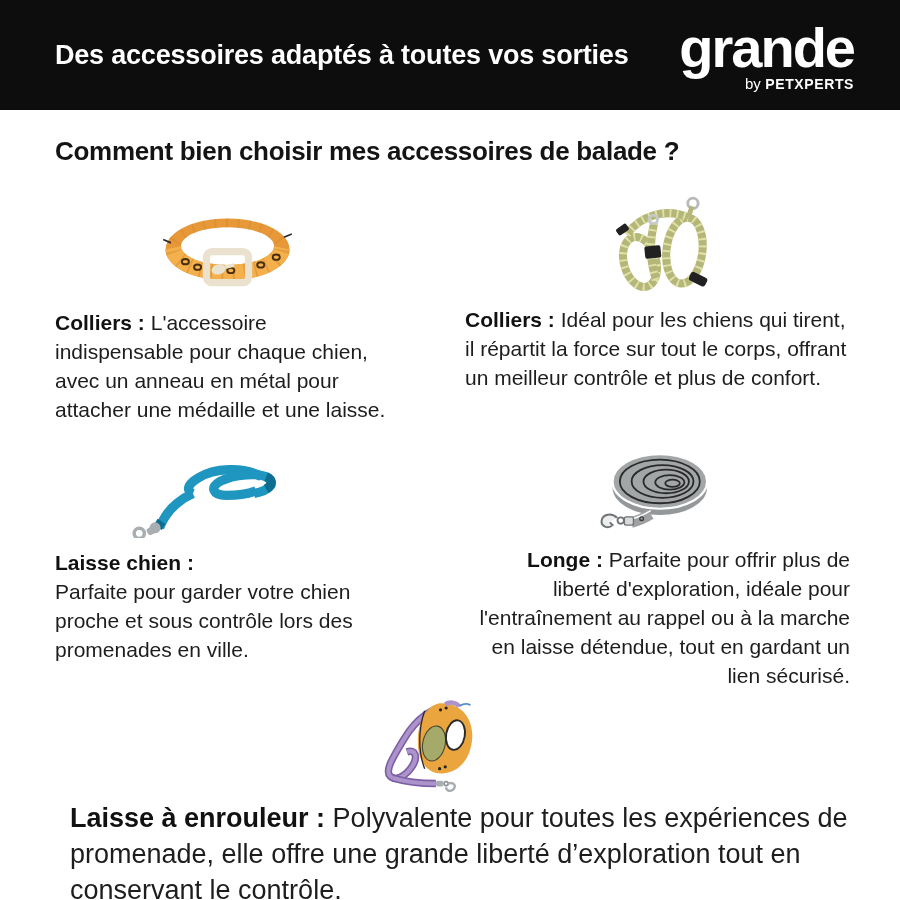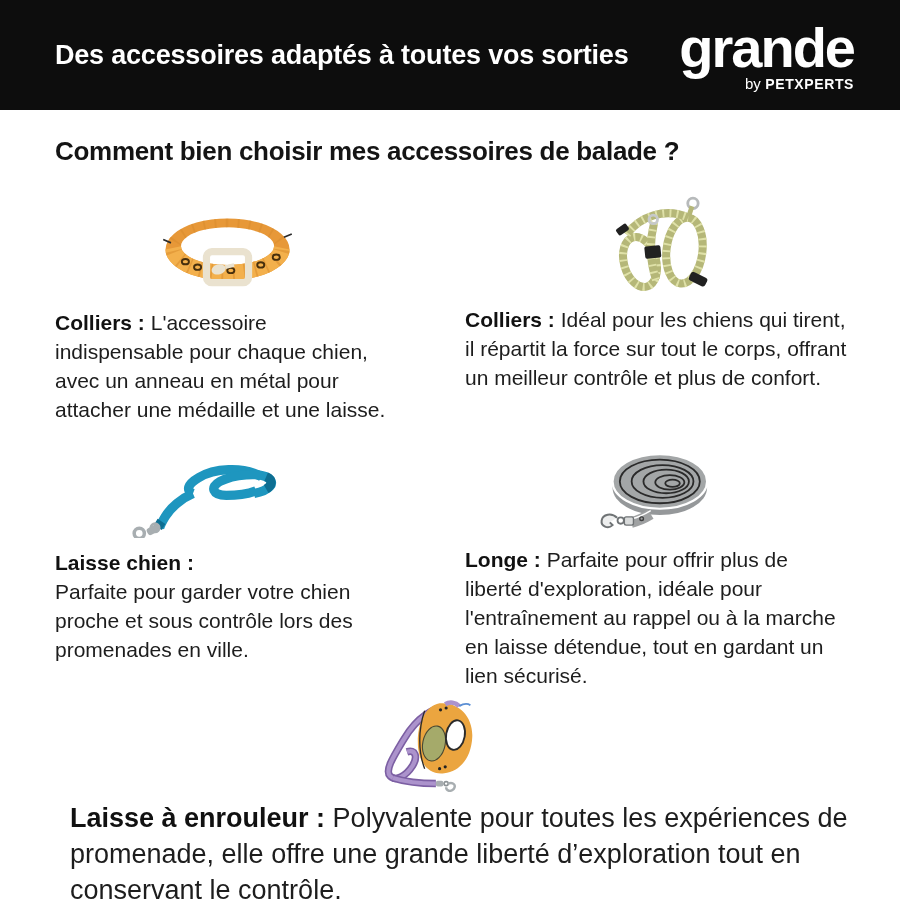--- a/index.html
+++ b/index.html
@@ -35,21 +35,21 @@
   .item-harnais{left:465px;top:192px;width:385px;}
   .item-harnais .icon-box{height:104px;}
   .item-harnais .item-text{margin-top:9px;}
 
   .item-laisse-courte{left:55px;top:450px;width:345px;}
   .item-laisse-courte .icon-box{height:88px;padding-right:44px;}
   .item-laisse-courte .item-text{margin-top:10px;}
 
   .item-longe{left:465px;top:436px;width:385px;}
   .item-longe .icon-box{height:100px;}
-  .item-longe .item-text{margin-top:9px;}
+  .item-longe .item-text{margin-top:9px;text-align:right;}
 
   .item-enrouleur{left:0;top:694px;width:900px;}
   .item-enrouleur .icon-box{height:98px;padding-right:46px;}
   .item-enrouleur .item-text{width:780px;margin:8px 0 0 70px;font-size:27px;line-height:36px;}
 
   svg{display:block;}
 </style>
 </head>
 <body>
 

